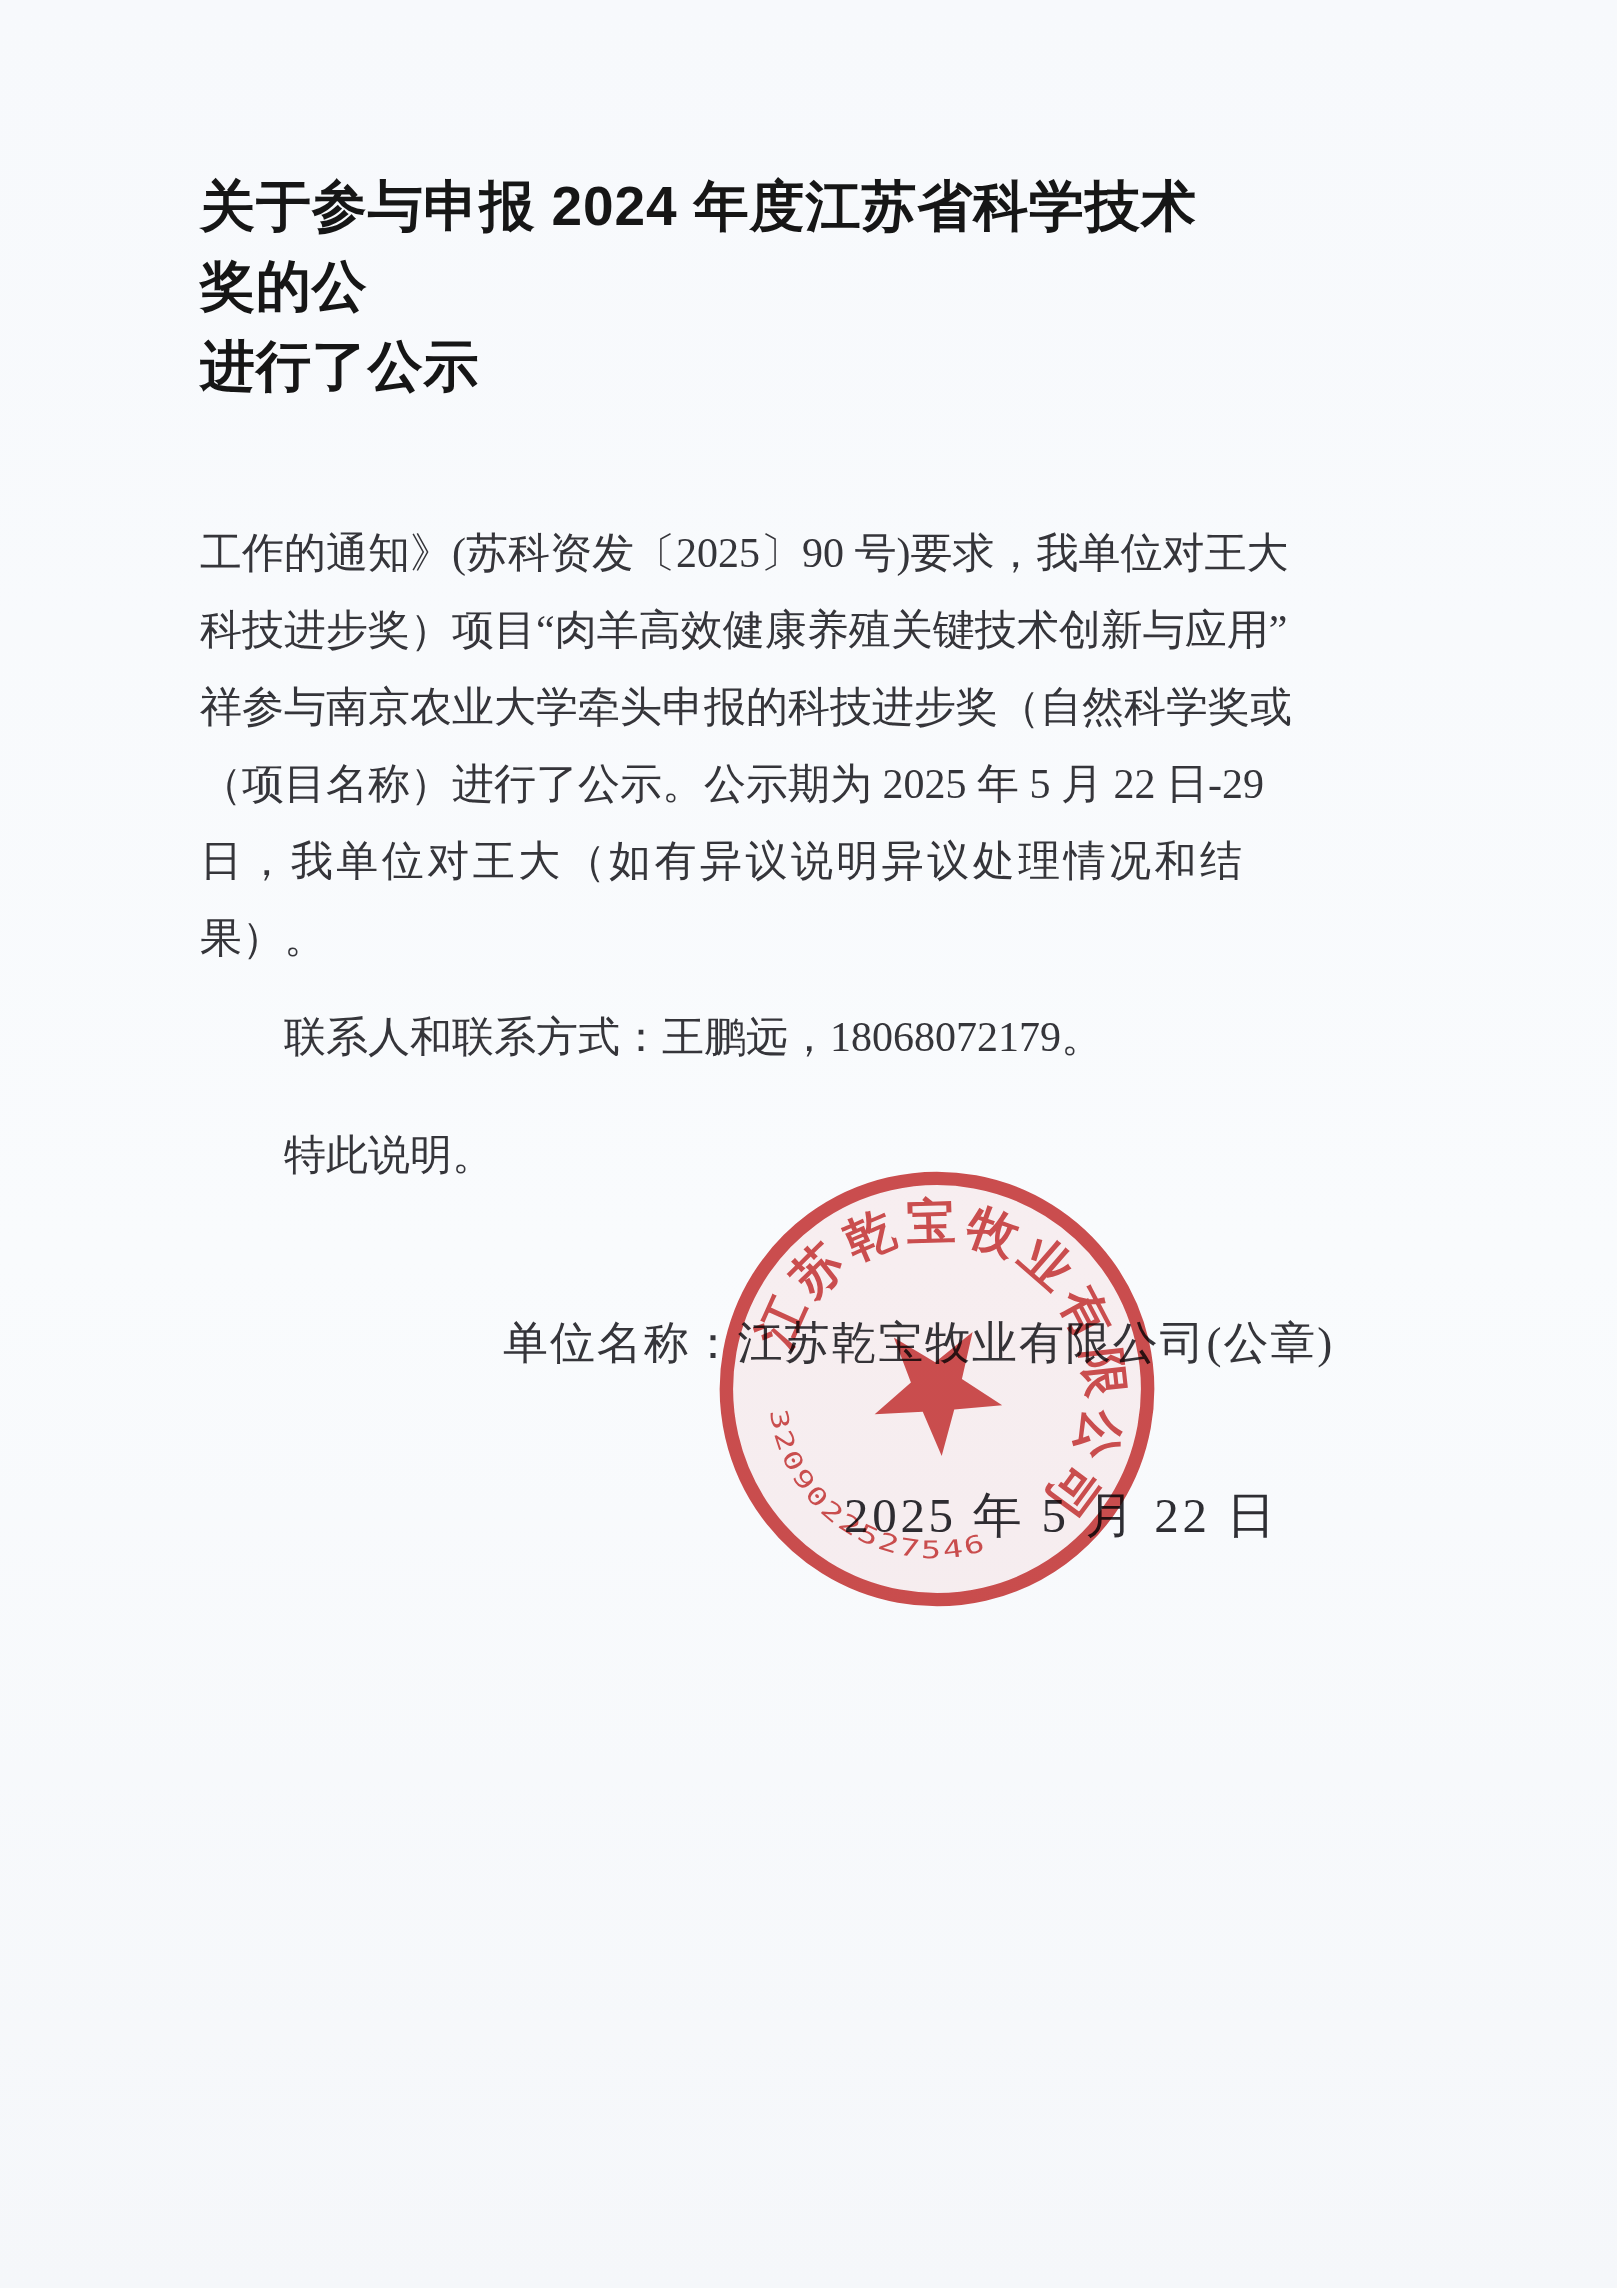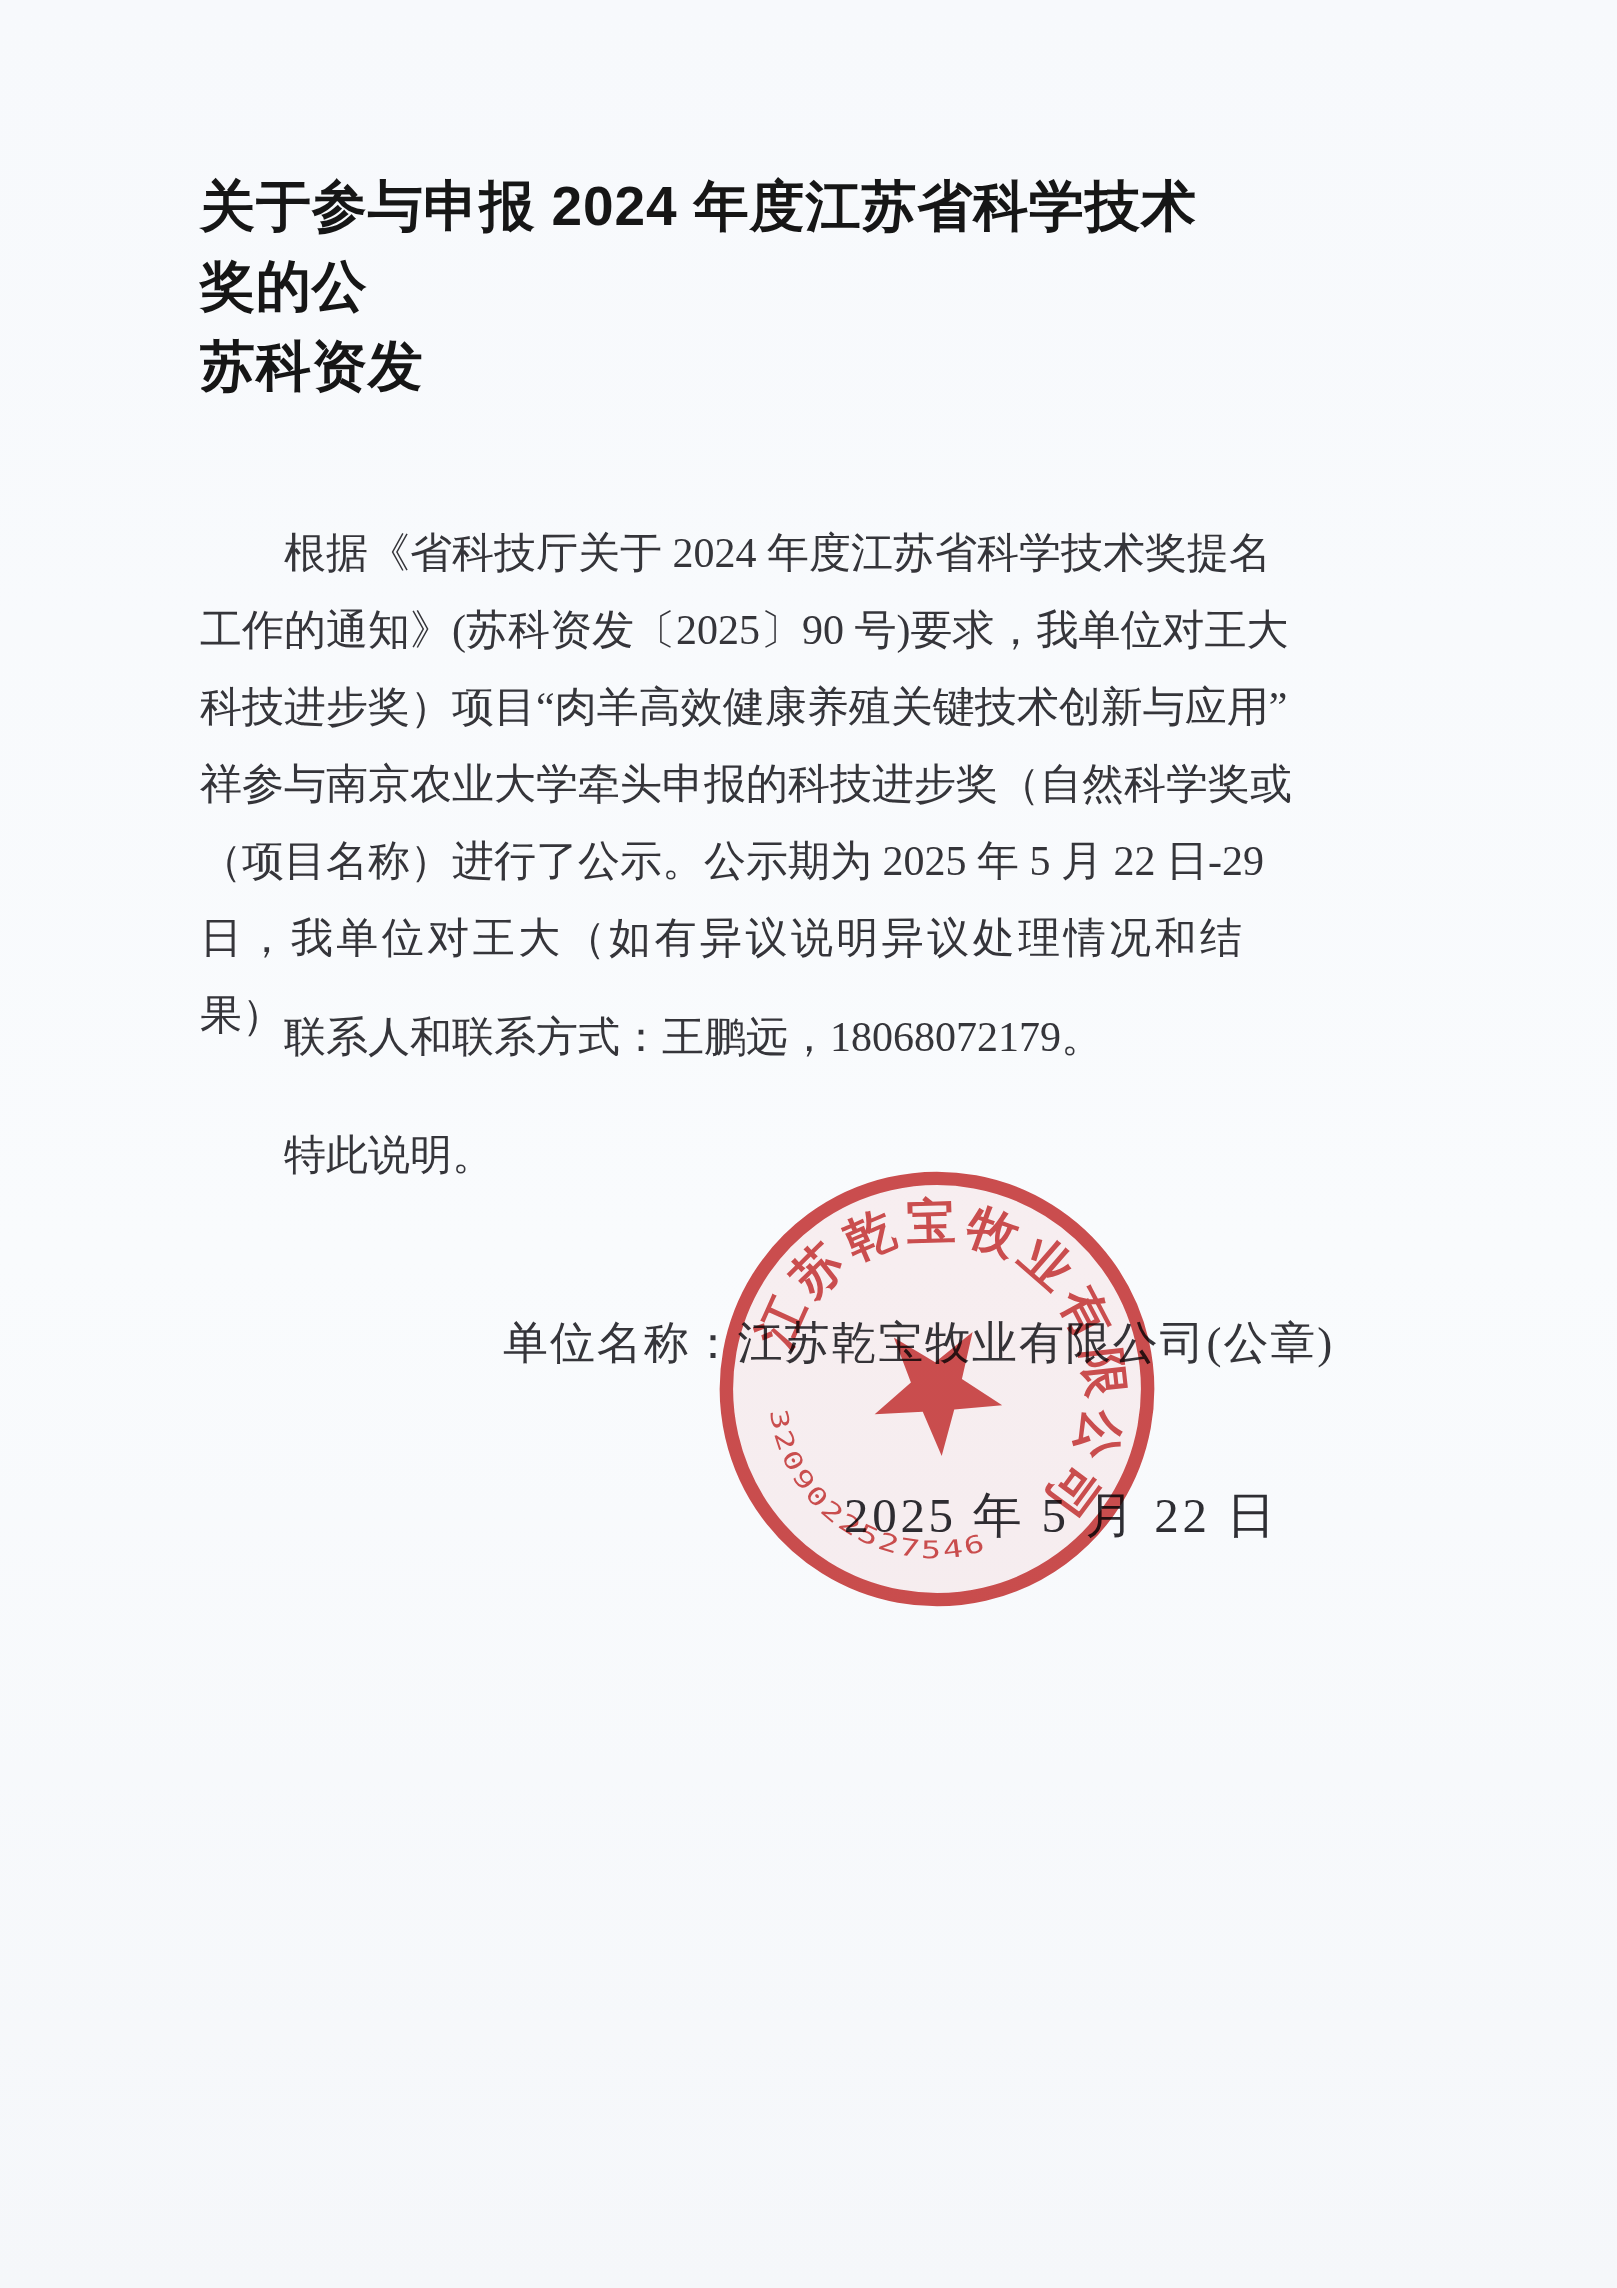--- a/index.html
+++ b/index.html
@@ -85,25 +85,24 @@
     fill:#c93535;
   }
 </style>
 </head>
 <body>
 
 <div class="page">
 
   <div class="title">
     <div>关于参与申报 2024 年度江苏省科学技术奖的公</div>
-    <div>苏科资发</div>
+    <div>进行了公示</div>
   </div>
 
   <div class="body-block">
-    <div class="bline first">根据《省科技厅关于 2024 年度江苏省科学技术奖提名</div>
     <div class="bline">工作的通知》(苏科资发〔2025〕90 号)要求，我单位对王大</div>
     <div class="bline">科技进步奖）项目“肉羊高效健康养殖关键技术创新与应用”</div>
     <div class="bline">祥参与南京农业大学牵头申报的科技进步奖（自然科学奖或</div>
     <div class="bline">（项目名称）进行了公示。公示期为 2025 年 5 月 22 日-29</div>
     <div class="bline last">日，我单位对王大（如有异议说明异议处理情况和结果）。</div>
   </div>
 
   <div class="contact">联系人和联系方式：王鹏远，18068072179。</div>
 
   <div class="closing">特此说明。</div>

